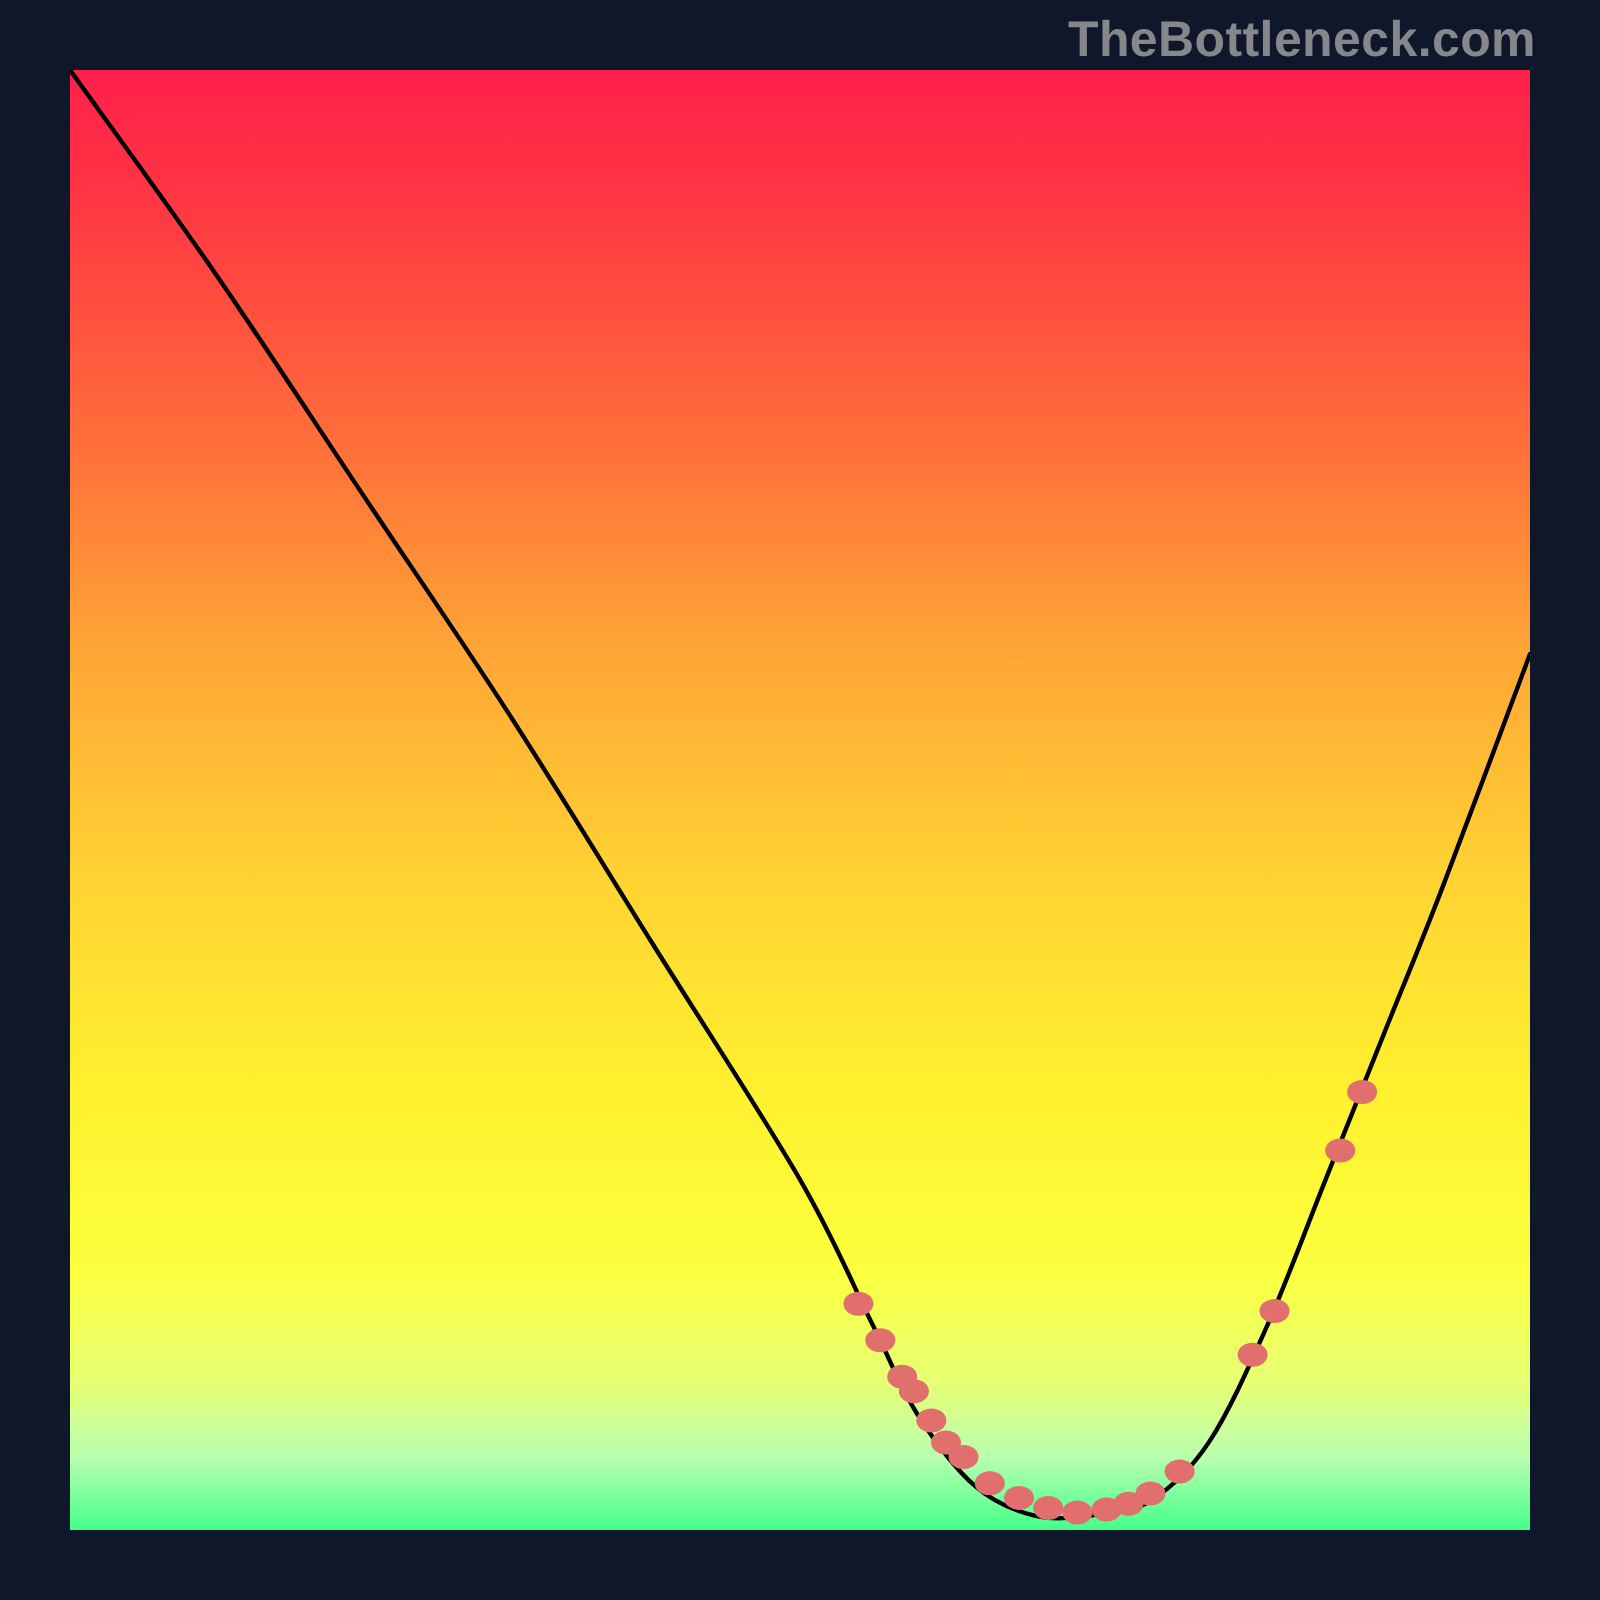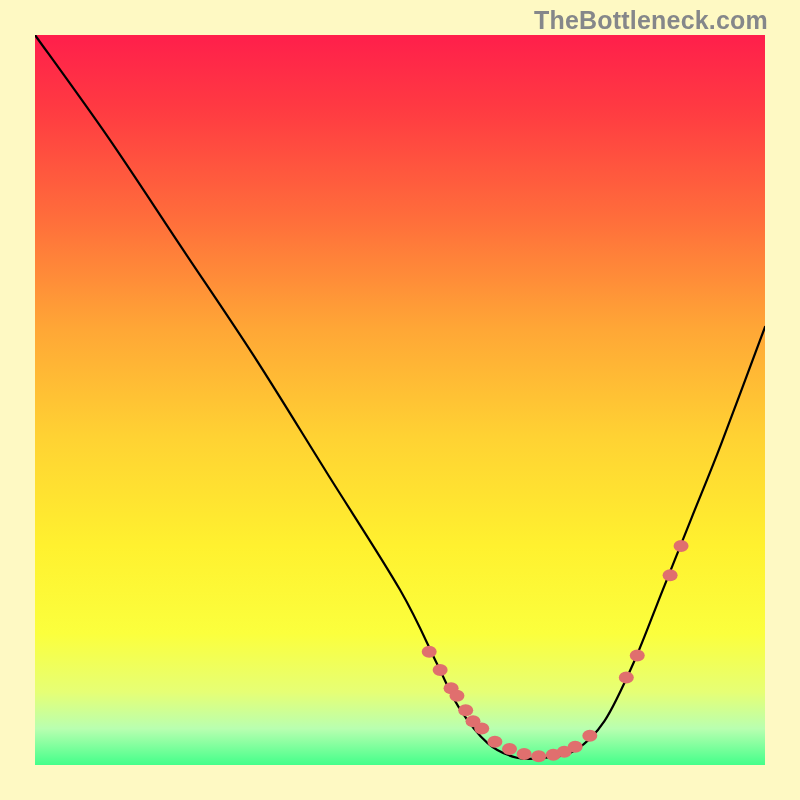--- a/index.html
+++ b/index.html
@@ -1,21 +1,21 @@
 <!DOCTYPE html>
 <html><head>
 <meta charset="utf-8">
 <style>
   * { margin: 0; padding: 0; box-sizing: border-box; }
   html, body { width: 800px; height: 800px; background: #000; overflow: hidden; }
   .frame {
     position: absolute;
     left: 0; top: 0;
     width: 800px; height: 800px;
-    background: #fef9c3;
+    background: #0f172a;
   }
   .plot {
     position: absolute;
     left: 35px; top: 35px;
     width: 730px; height: 730px;
     overflow: hidden;
   }
   .gradient {
     position: absolute;
     left: 0; top: 0;

